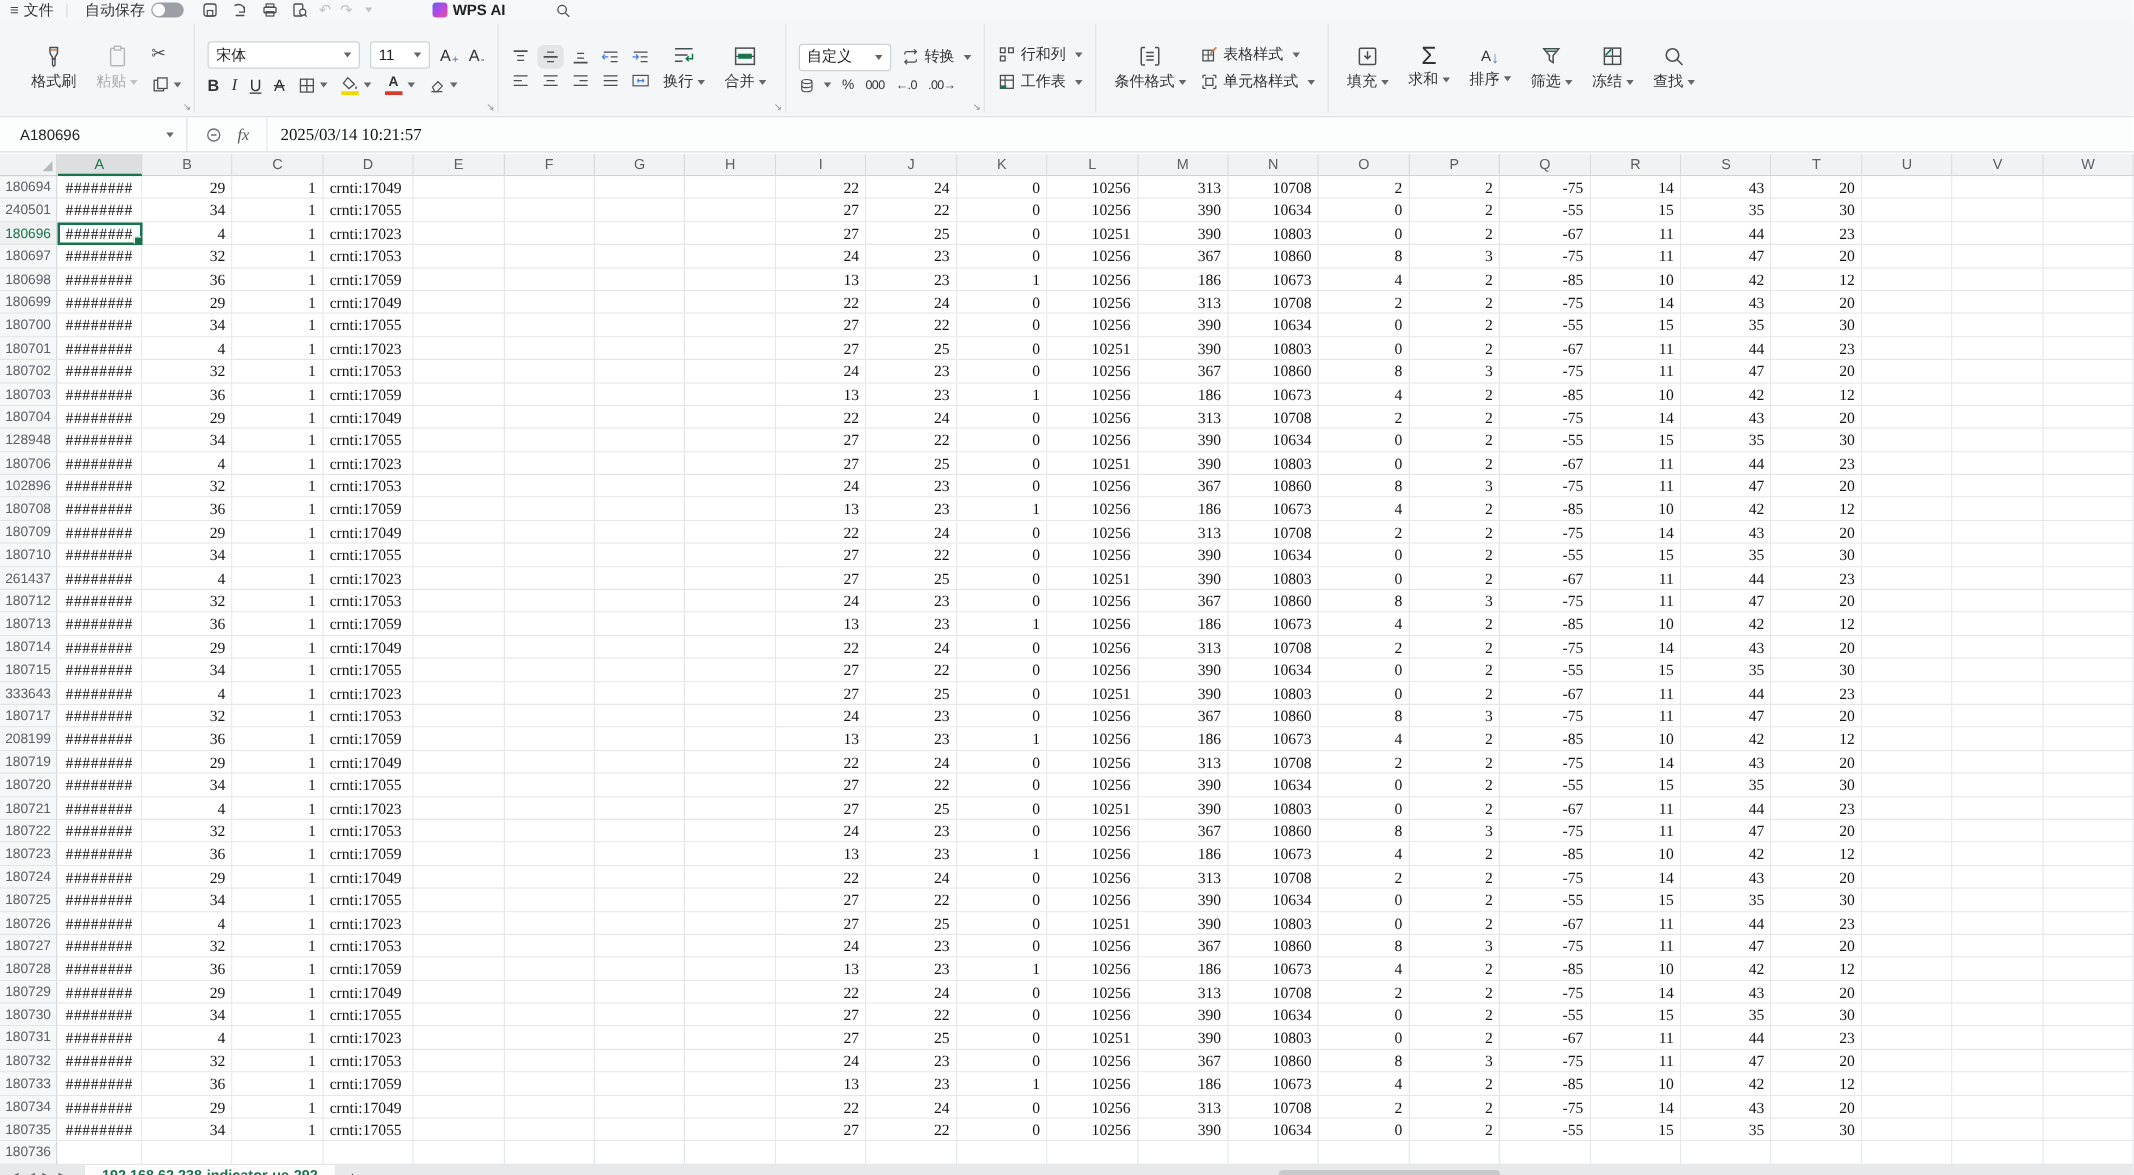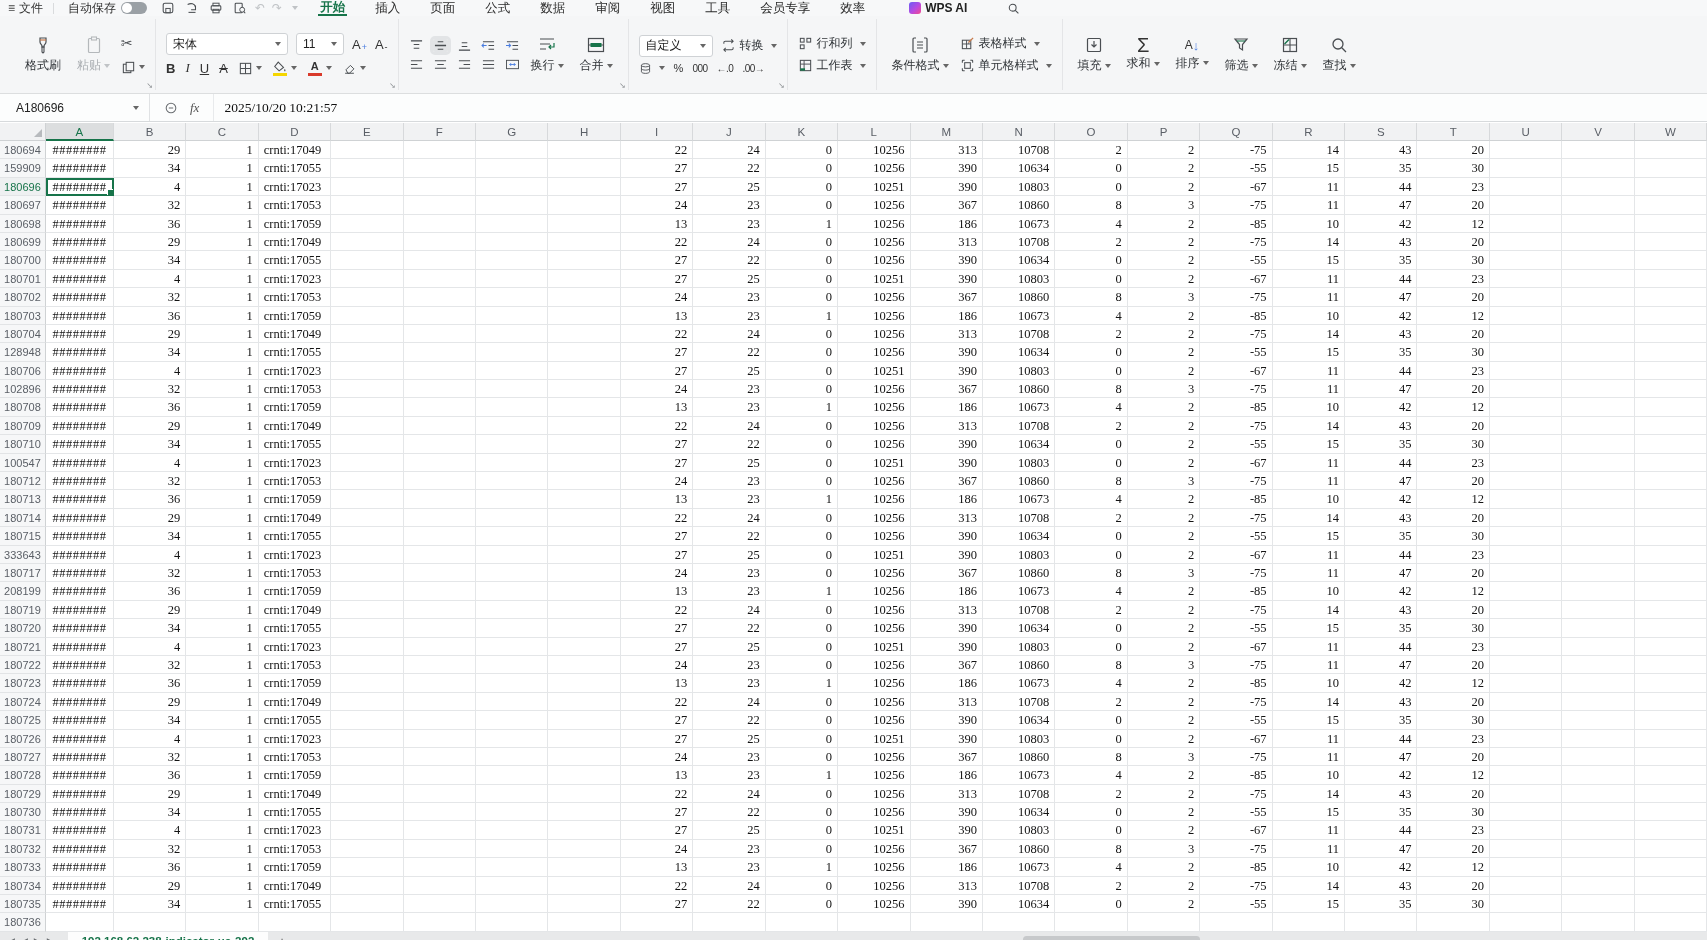--- a/index.html
+++ b/index.html
@@ -142,32 +142,20 @@
         <rect x="2.5" y="2.5" width="8" height="11" rx="1" fill="none" stroke="#4a4e52" stroke-width="1.2"></rect>
         <circle cx="10.5" cy="10" r="2.8" fill="#f7f8f9" stroke="#4a4e52" stroke-width="1.1"></circle>
         <path d="M12.5 12.2L14 14" stroke="#4a4e52" stroke-width="1.2"></path>
       </svg>
   </span>
   <span class="histbtns">
     <span>↶</span>
     <span>↷</span>
     <span class="caret gray"></span>
   </span>
-  <nav class="rtabs">
-      <div class="rtab active">开始</div>
-      <div class="rtab">插入</div>
-      <div class="rtab">页面</div>
-      <div class="rtab">公式</div>
-      <div class="rtab">数据</div>
-      <div class="rtab">审阅</div>
-      <div class="rtab">视图</div>
-      <div class="rtab">工具</div>
-      <div class="rtab">会员专享</div>
-      <div class="rtab">效率</div>
-    </nav>
   <span class="wpsai">
     <span class="wpsai-mark"></span>
     <span>WPS AI</span>
   </span>
   <svg class="top-search" width="13" height="13" viewBox="0 0 16 16">
       <circle cx="7" cy="7" r="4.2" fill="none" stroke="#4a4e52" stroke-width="1.3"></circle>
       <path d="M10.2 10.2L14 14" stroke="#4a4e52" stroke-width="1.3"></path>
     </svg>
 </div>
 
@@ -492,21 +480,21 @@
     <span class="flex">A180696</span>
     <span class="caret"></span>
   </div>
   <div class="fbicons">
     <svg width="14" height="14" viewBox="0 0 16 16">
         <circle cx="8" cy="8" r="5.5" fill="none" stroke="#6b6f73" stroke-width="1.2"></circle>
         <path d="M5.5 8h5" stroke="#6b6f73" stroke-width="1.2"></path>
       </svg>
     <span class="fxlbl">fx</span>
   </div>
-  <div class="fvalue">2025/10/20 10:21:57</div>
+  <div class="fvalue">2025/03/14 10:21:57</div>
 </div>
 
 <div class="gridwrap">
     <div class="grow hdr">
       <div class="corner"></div>
       <div class="colhdr sel" style="width: 68px;">A</div>
       <div class="colhdr" style="width: 72.5px;">B</div>
       <div class="colhdr" style="width: 72.5px;">C</div>
       <div class="colhdr" style="width: 72.5px;">D</div>
       <div class="colhdr" style="width: 72.5px;">E</div>
@@ -549,21 +537,21 @@
       <div class="cell r" style="width: 72.5px;">2</div>
       <div class="cell r" style="width: 72.5px;">-75</div>
       <div class="cell r" style="width: 72.5px;">14</div>
       <div class="cell r" style="width: 72.5px;">43</div>
       <div class="cell r" style="width: 72.5px;">20</div>
       <div class="cell l" style="width: 72.5px;"></div>
       <div class="cell l" style="width: 72.5px;"></div>
       <div class="cell l" style="width: 72.5px;"></div>
     </div>
     <div class="grow">
-      <div class="rowhdr">159909</div>
+      <div class="rowhdr">240501</div>
       <div class="cell c" style="width: 68px;">########</div>
       <div class="cell r" style="width: 72.5px;">34</div>
       <div class="cell r" style="width: 72.5px;">1</div>
       <div class="cell l" style="width: 72.5px;">crnti:17055</div>
       <div class="cell l" style="width: 72.5px;"></div>
       <div class="cell l" style="width: 72.5px;"></div>
       <div class="cell l" style="width: 72.5px;"></div>
       <div class="cell l" style="width: 72.5px;"></div>
       <div class="cell r" style="width: 72.5px;">27</div>
       <div class="cell r" style="width: 72.5px;">22</div>
@@ -965,21 +953,21 @@
       <div class="cell r" style="width: 72.5px;">2</div>
       <div class="cell r" style="width: 72.5px;">-55</div>
       <div class="cell r" style="width: 72.5px;">15</div>
       <div class="cell r" style="width: 72.5px;">35</div>
       <div class="cell r" style="width: 72.5px;">30</div>
       <div class="cell l" style="width: 72.5px;"></div>
       <div class="cell l" style="width: 72.5px;"></div>
       <div class="cell l" style="width: 72.5px;"></div>
     </div>
     <div class="grow">
-      <div class="rowhdr">100547</div>
+      <div class="rowhdr">261437</div>
       <div class="cell c" style="width: 68px;">########</div>
       <div class="cell r" style="width: 72.5px;">4</div>
       <div class="cell r" style="width: 72.5px;">1</div>
       <div class="cell l" style="width: 72.5px;">crnti:17023</div>
       <div class="cell l" style="width: 72.5px;"></div>
       <div class="cell l" style="width: 72.5px;"></div>
       <div class="cell l" style="width: 72.5px;"></div>
       <div class="cell l" style="width: 72.5px;"></div>
       <div class="cell r" style="width: 72.5px;">27</div>
       <div class="cell r" style="width: 72.5px;">25</div>

